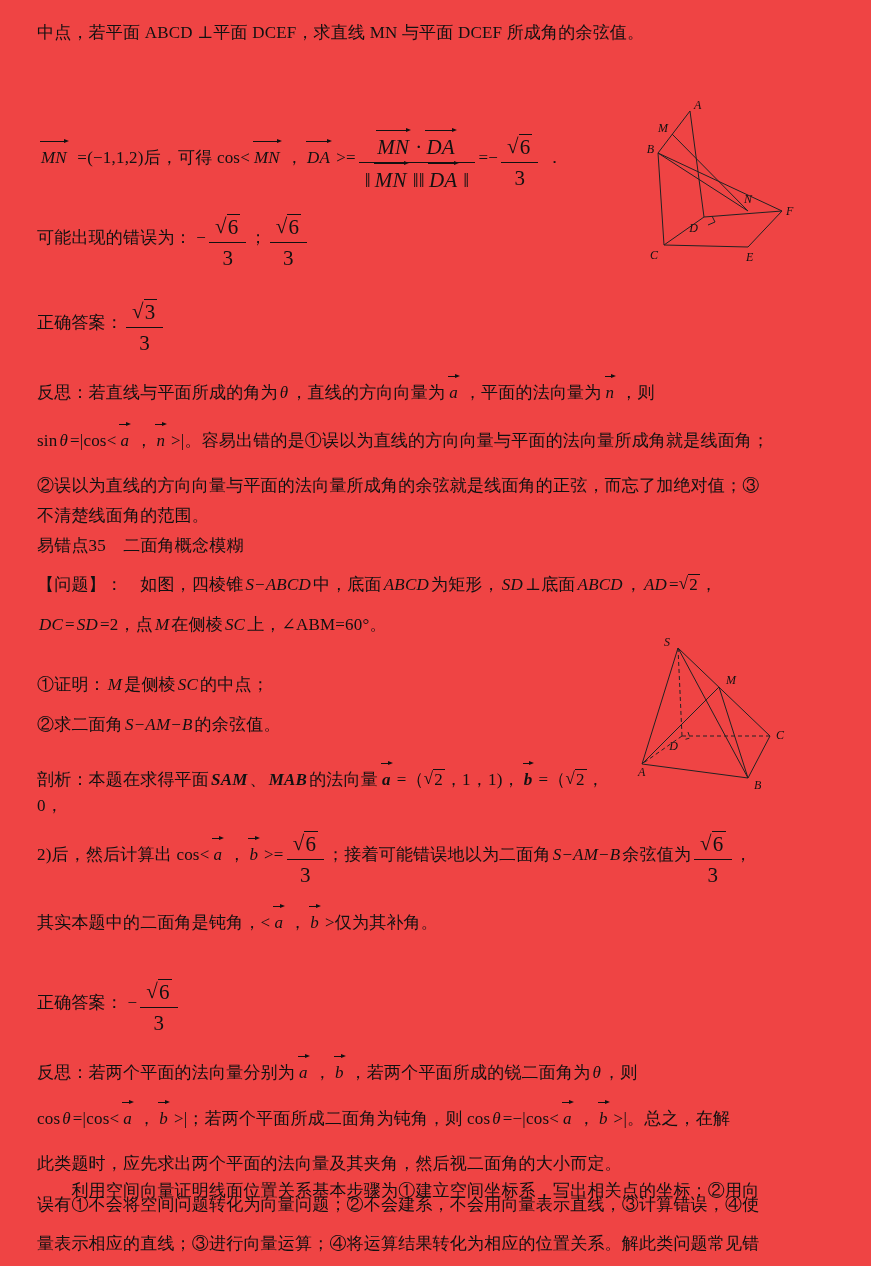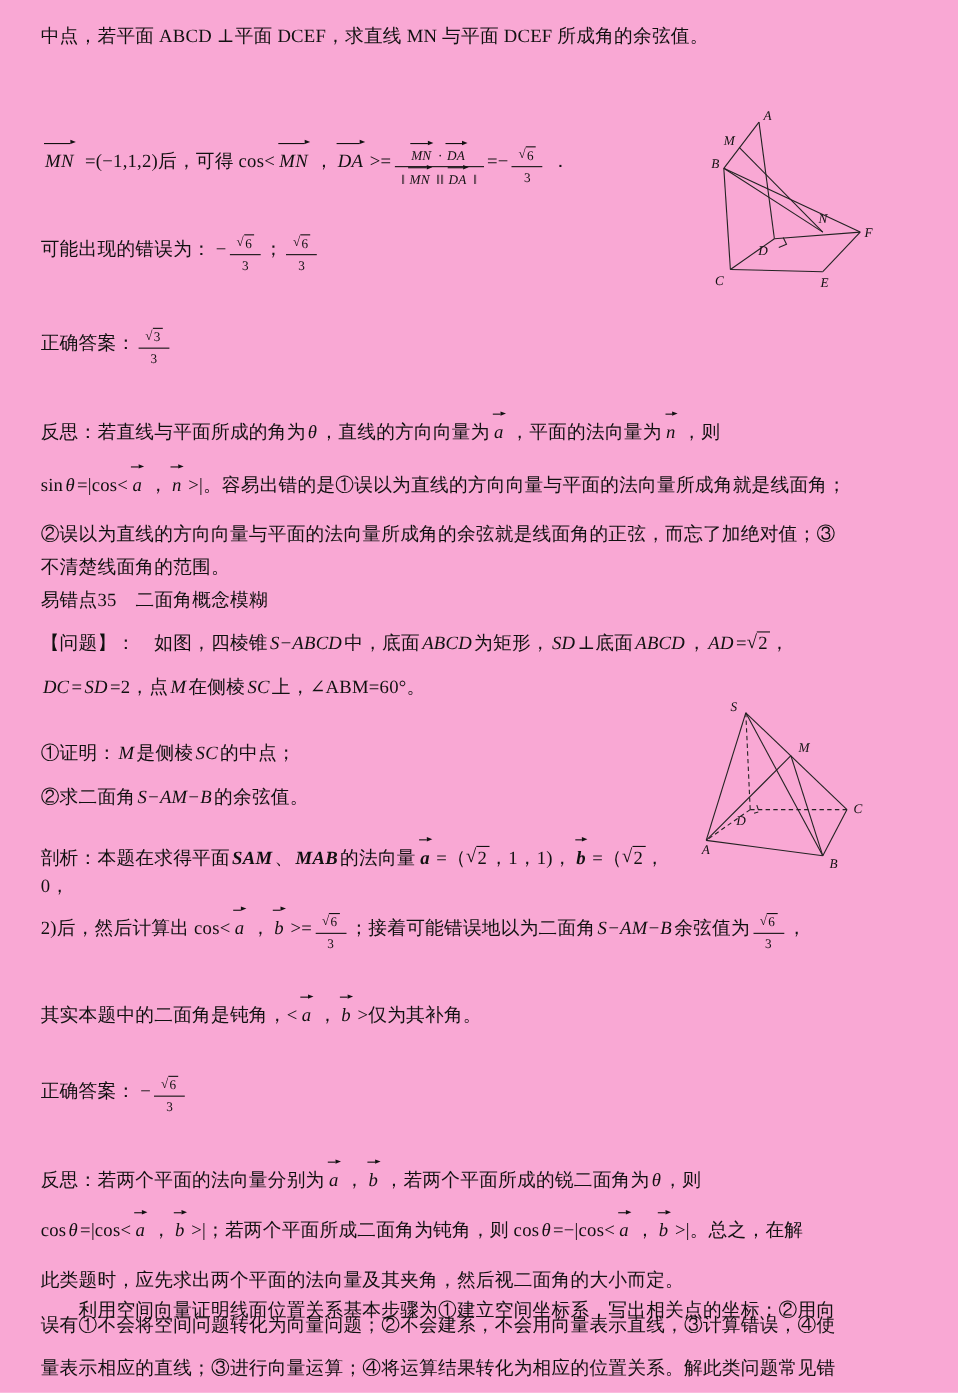--- a/index.html
+++ b/index.html
@@ -1,32 +1,32 @@
 <!DOCTYPE html>
 <html><head>
 <meta charset="utf-8">
 <style>
   *{box-sizing:border-box}
   html,body{margin:0;padding:0}
   body{width:871px;height:1266px;background:#ffffff;color:#111;
        font-family:"Liberation Serif","DejaVu Serif",serif;}
-  .page{position:relative;width:871px;height:1266px;overflow:hidden;background:#f9a8d4}
+  .page{position:relative;width:871px;height:1266px;overflow:hidden;background:#ef4444}
   .line{position:absolute;left:37px;right:28px;margin:0;font-size:17px;line-height:1.5;letter-spacing:.2px}
   .tight{line-height:1.42}
   .bold{font-weight:normal}
   
   .tk-txt{}
   .tk-it{font-style:italic;padding:0 2px}
   .tk-b{font-weight:bold;font-style:italic;padding:0 2px}
   .tk-vec,.tk-bvec{position:relative;display:inline-block;font-style:italic;margin:2px 5px 0 3px;padding:0 1px}
   .tk-bvec{font-weight:bold}
   .tk-vec::before,.tk-bvec::before{content:"";position:absolute;left:0;right:4px;top:-4px;border-top:1px solid #111}
   .tk-vec::after,.tk-bvec::after{content:"";position:absolute;right:-1px;top:-6.5px;width:0;height:0;
       border-left:5px solid #111;border-top:2.5px solid transparent;border-bottom:2.5px solid transparent}
-  .frac{display:inline-block;vertical-align:middle;text-align:center;margin:0 3px;line-height:1.25;font-size:12px}
+  .frac{display:inline-block;vertical-align:middle;text-align:center;margin:0 3px;line-height:1.25;font-size:21px}
   .frac > .num{display:block;border-bottom:1px solid #111;padding:7px 6px 2px}
   .frac > .den{display:block;padding:2px 6px 0}
   .sqrt{white-space:nowrap}
   .sqrt .rad{display:inline-block;transform:translateY(-1px)}
   .sqrt .radicand{border-top:1px solid #111;padding:0 2px 0 1px}
   .gap{display:inline-block;width:225px}
   
   .fig{position:absolute}
   .fig line,.fig polyline{stroke:#222;stroke-width:1;fill:none}
   .fig .dashed{stroke-dasharray:4 3}

